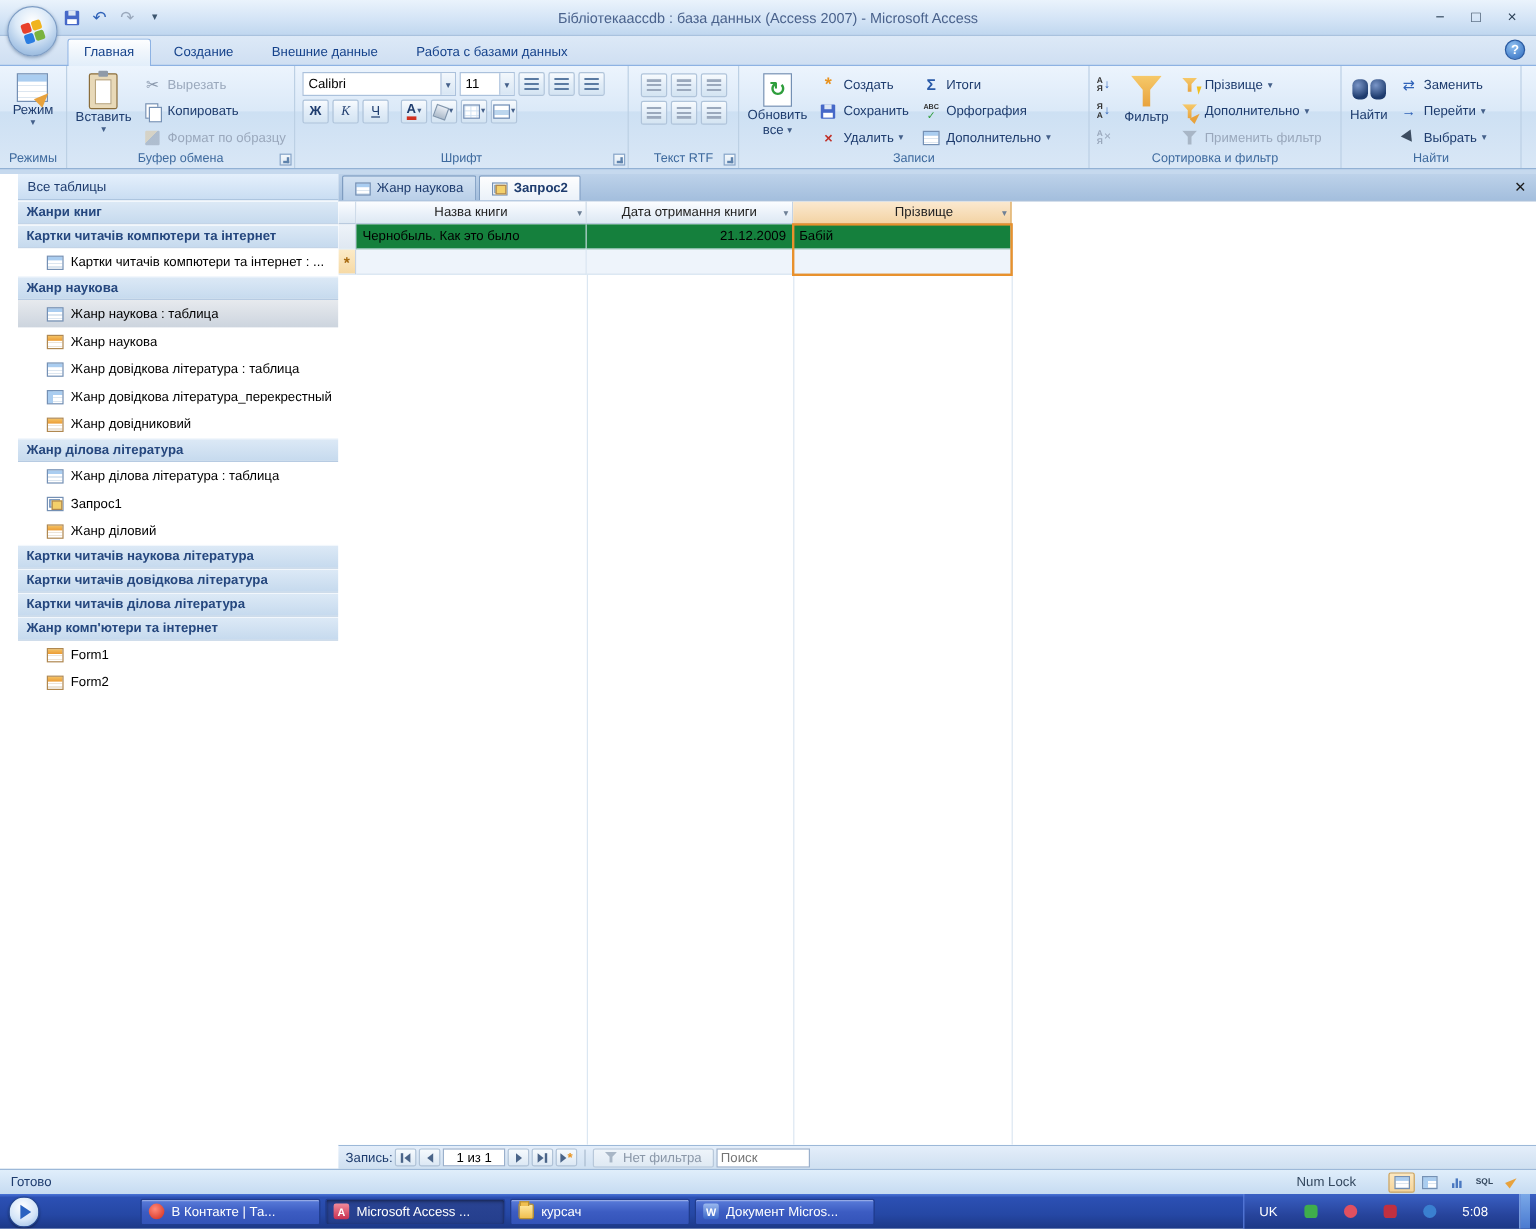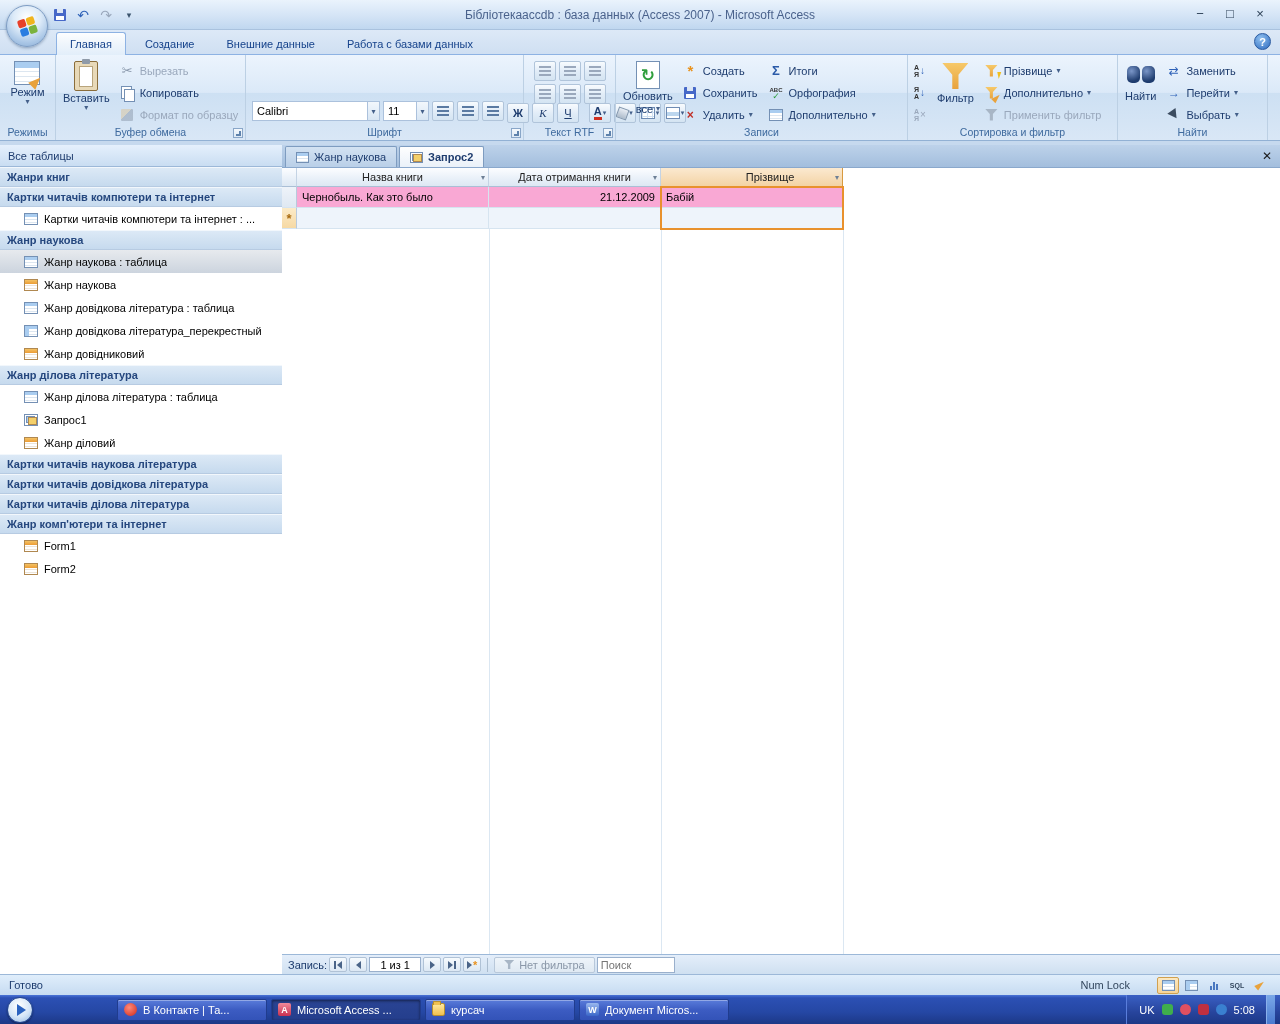--- a/index.html
+++ b/index.html
@@ -128,21 +128,21 @@
     background:radial-gradient(circle at 35% 30%,#7a96c8,#1e3c6e 70%);}
   .ic-binoc::before{left:0;} .ic-binoc::after{right:0;}
   .ic-swap{color:#2f62b8;font-size:12px;}
   .ic-goto{color:#2f62b8;font-size:12px;font-weight:bold;}
   .ic-pointer{width:0;height:0;border-top:9px solid #3c4c60;border-left:5px solid transparent;
     border-right:5px solid transparent;transform:rotate(-35deg);}
 
   
   #workspace{position:absolute;left:0;top:142px;width:1280px;height:832px;background:#c6d9ee;}
   #navpane{position:absolute;left:0;top:3px;bottom:0;width:316px;background:#fff;
-    border-right:1px solid #7e9cc0;display:flex;flex-direction:column;overflow:hidden;}
+    border-right:1px solid #7e9cc0;display:flex;flex-direction:column;overflow:hidden;padding-left:15px;}
   #navpane-header{height:22px;flex:none;background:linear-gradient(#e5f0fc,#c9ddf2);
     border-bottom:1px solid #9cb8d8;display:flex;align-items:center;padding:0 4px 0 8px;color:#1e3c6e;}
   #navpane-header .t{flex:1;}
   .np-btn{width:16px;height:16px;display:flex;align-items:center;justify-content:center;color:#3c556e;}
   .nav-gh{height:20px;flex:none;background:linear-gradient(#dce9f6,#c6daee);
     border-top:1px solid #f2f7fc;border-bottom:1px solid #b7cbe2;
     display:flex;align-items:center;padding:0 7px;color:#25477e;font-weight:bold;}
   .nav-gh .t{flex:1;white-space:nowrap;overflow:hidden;}
   .chev{color:#4a6a96;font-size:10px;font-weight:bold;display:inline-block;}
   .chev.up{transform:rotate(-90deg);}
@@ -180,21 +180,21 @@
   .hcell{background:linear-gradient(#fcfdff,#eaf1f9 55%,#dde8f3);border-right:1px solid #c4d3e4;
     border-bottom:1px solid #aabfd6;display:flex;align-items:center;justify-content:center;
     color:#222;position:relative;}
   .hcell.selcol{background:linear-gradient(#fbe9d0,#f3d3a4);border-right:1px solid #d89a40;padding-left:37px;}
   .harr{position:absolute;right:3px;color:#6e8096;font-size:8px;}
   .drow{position:absolute;left:0;height:21px;display:flex;}
   .rsel{width:15px;flex:none;background:linear-gradient(#eef3f9,#dfe8f2);border-right:1px solid #b8c9dc;
     border-bottom:1px solid #d6e4f0;display:flex;align-items:center;justify-content:center;}
   .rsel.newrec{background:linear-gradient(#fcebc8,#f6d9a4);color:#a86a10;font-weight:bold;font-size:13px;}
   .dcell{border-right:1px solid #d6e4f0;border-bottom:1px solid #d6e4f0;display:flex;align-items:center;
-    padding:0 5px;background:#f9a8d4;white-space:nowrap;overflow:hidden;}
+    padding:0 5px;background:#15803d;white-space:nowrap;overflow:hidden;}
   .drow.alt .dcell{background:#eef4fb;}
   .dcell.num{justify-content:flex-end;}
   .vline{position:absolute;top:19px;bottom:0;width:1px;background:#dbe7f2;}
   #sel-overlay{position:absolute;left:378px;top:18px;width:184px;height:44px;
     border:2px solid #e8912d;pointer-events:none;}
 
   #recordnav{height:20px;flex:none;background:linear-gradient(#e4eefa,#cfe0f1);border-top:1px solid #9cb8d8;
     display:flex;align-items:center;gap:2px;padding-left:6px;color:#1e3c6e;}
   .navbtn{width:18px;height:15px;display:flex;align-items:center;justify-content:center;gap:1px;
     border:1px solid #b0c2d6;border-radius:2px;background:linear-gradient(#f6fafd,#dce8f4);}
@@ -239,21 +239,21 @@
     display:flex;align-items:center;gap:6px;padding:0 6px;color:#fff;overflow:hidden;white-space:nowrap;}
   .task.active{background:linear-gradient(#2a4494,#243e8c);box-shadow:inset 0 1px 3px rgba(0,0,0,.5);}
   .tk-ic{width:13px;height:13px;flex:none;border-radius:2px;}
   .tk-browser{background:radial-gradient(circle at 40% 35%,#ff8a7a,#d02818);border-radius:50%;}
   .tk-access{background:linear-gradient(#f08a9a,#c83050);display:flex;align-items:center;justify-content:center;
     color:#fff;font-size:9px;font-weight:bold;}
   .tk-folder{position:relative;background:linear-gradient(#ffe9a0,#f0c050);border:1px solid #b89030;border-radius:1px 2px 2px 2px;}
   .tk-folder::before{content:"";position:absolute;left:0;top:-3px;width:6px;height:3px;background:#f0c050;border:1px solid #b89030;border-bottom:none;}
   .tk-word{background:linear-gradient(#9ab8ee,#3a66c8);display:flex;align-items:center;justify-content:center;
     color:#fff;font-size:9px;font-weight:bold;}
-  #tray{margin-left:auto;height:100%;display:flex;align-items:center;gap:7px;padding:0 5px 0 12px;
+  #tray{margin-left:auto;height:100%;display:flex;align-items:center;gap:22px;padding:0 5px 0 12px;
     background:linear-gradient(#3a60c4,#27449c 60%,#1c3886);border-left:1px solid #5a7edc;color:#fff;}
   .tray-dot{width:11px;height:11px;border-radius:3px;flex:none;}
   #edge-strip{width:9px;height:100%;margin-left:4px;background:linear-gradient(#7aa8e8,#4a7ad0);
     border-left:1px solid #8ab0ec;}
 </style>
 </head>
 <body>
 
 <div id="titlebar">
   <div id="qat">
@@ -346,21 +346,21 @@
             </span>
           <span>Формат по образцу</span>
         </div>
       </div>
     </div>
     <div class="rlabel"><span>Буфер обмена</span>
       <span class="dlg"></span></div>
   </div>
 
   <div class="rgroup" style="width:278px">
-    <div class="rc" style="flex-direction:row;gap:3px;align-items:stretch;padding:5px 6px 0;margin-top:41px;">
+    <div class="rc" style="flex-direction:column;gap:3px;align-items:stretch;padding:5px 6px 0;">
       <div style="display:flex;gap:3px;">
         <div class="combo" style="width:128px">
           <span>Calibri</span>
           <span class="carrow">▾</span>
         </div>
         <div class="combo" style="width:46px">
           <span>11</span>
           <span class="carrow">▾</span>
         </div>
         <span class="tbtn">

